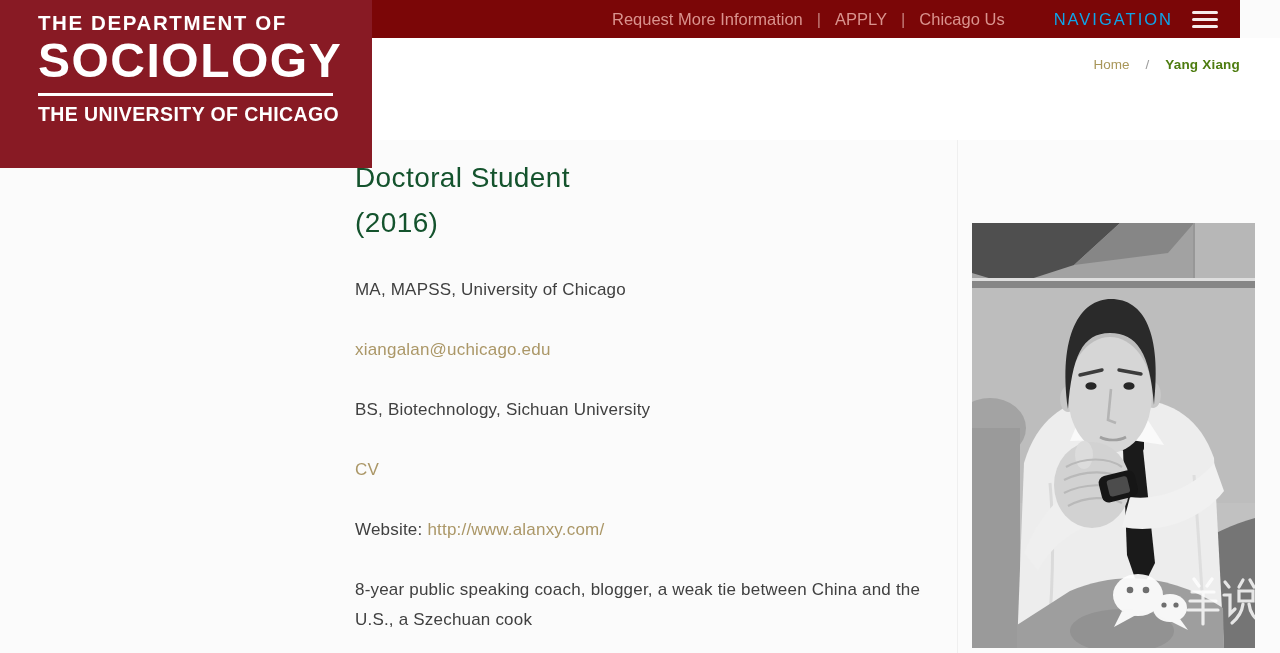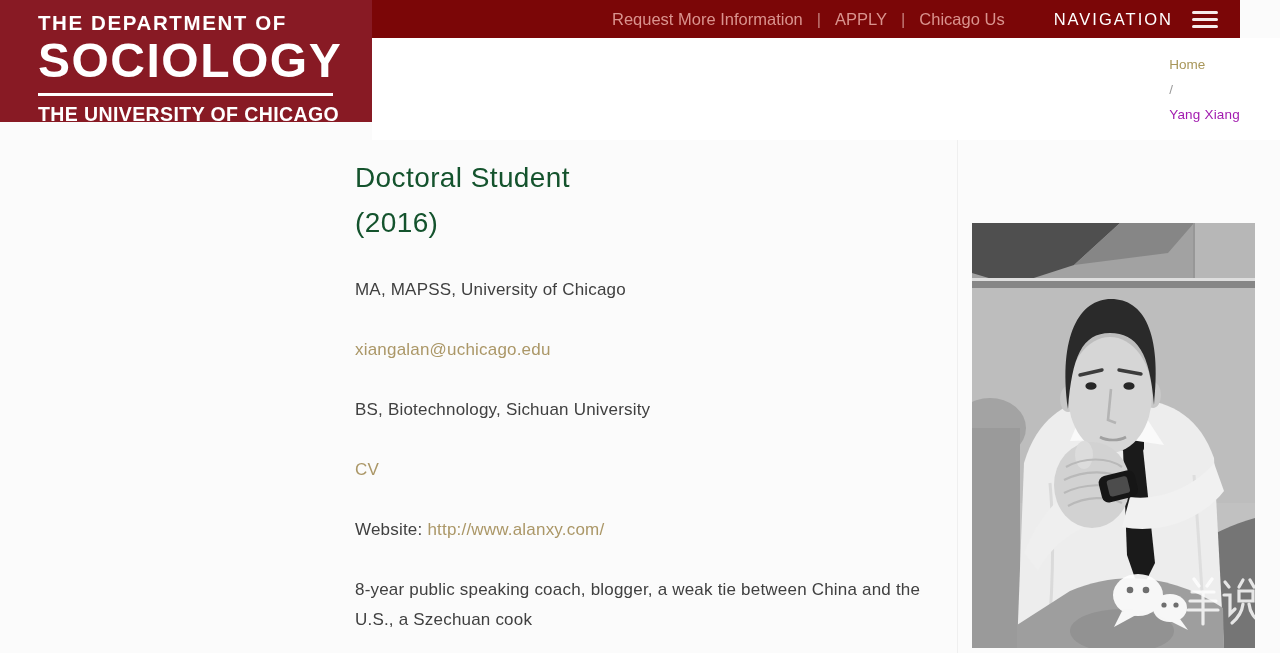--- a/index.html
+++ b/index.html
@@ -19,50 +19,50 @@
     display: flex; align-items: center; gap: 14px;
     color: #da938e; font-size: 16.5px;
   }
   .utility a { color: #da938e; text-decoration: none; }
   .utility .sep { color: #c57f7c; }
   .navgroup {
     position: absolute; top: 0; right: 22px; height: 38px;
     display: flex; align-items: center; gap: 19px;
   }
   .navlabel {
-    color: #ffffff; font-size: 16.5px; letter-spacing: 2px; cursor: pointer;
+    color: #0ea5e9; font-size: 16.5px; letter-spacing: 2px; cursor: pointer;
   }
   .burger {
     width: 26px; height: 17px; display: flex; flex-direction: column;
     justify-content: space-between; cursor: pointer;
   }
   .burger span { display: block; height: 3px; background: #f6eceb; border-radius: 2px; }
   
   .logo-block {
-    position: absolute; top: 0; left: 0; width: 372px; height: 122px;
+    position: absolute; top: 0; left: 0; width: 372px; height: 168px;
     background: #881a24; color: #ffffff; z-index: 2;
   }
   .logo-inner { position: absolute; left: 38px; top: 11px; }
   .logo-l1 { font-size: 20.5px; font-weight: bold; letter-spacing: 1.6px; white-space: nowrap; }
   .logo-l2 { font-size: 48px; font-weight: bold; letter-spacing: 1.5px; line-height: 1.05; margin-top: 1px; white-space: nowrap; }
   .logo-rule { width: 295px; height: 3px; background: #ffffff; margin-top: 7px; }
   .logo-l3 { font-size: 19.5px; font-weight: bold; letter-spacing: 0.4px; margin-top: 7px; white-space: nowrap; }
   
   .white-band {
     position: absolute; top: 38px; left: 372px; right: 0; height: 102px;
     background: #ffffff;
   }
   .breadcrumb {
     position: absolute; top: 57px; right: 40px;
-    display: flex; align-items: flex-start; gap: 10px;
-    font-size: 13.5px; z-index: 3; flex-direction: column;
+    display: flex; align-items: flex-start; gap: 16px;
+    font-size: 13.5px; z-index: 3;
   }
   .breadcrumb a { color: #a89659; text-decoration: none; }
   .breadcrumb .sep { color: #9b9b9b; }
-  .breadcrumb .current { color: #a21caf; font-weight: normal; letter-spacing: 0.2px; }
+  .breadcrumb .current { color: #4d7c0f; font-weight: bold; letter-spacing: 0.2px; }
   
   .divider {
     position: absolute; left: 957px; top: 140px; bottom: 0; width: 1px;
     background: #efefef;
   }
   
   .content { position: absolute; left: 355px; top: 155px; width: 585px; }
   .page-title {
     color: #14532d; font-size: 28px; line-height: 45px; font-weight: 400;
     letter-spacing: 0.4px; margin-bottom: 30px;

